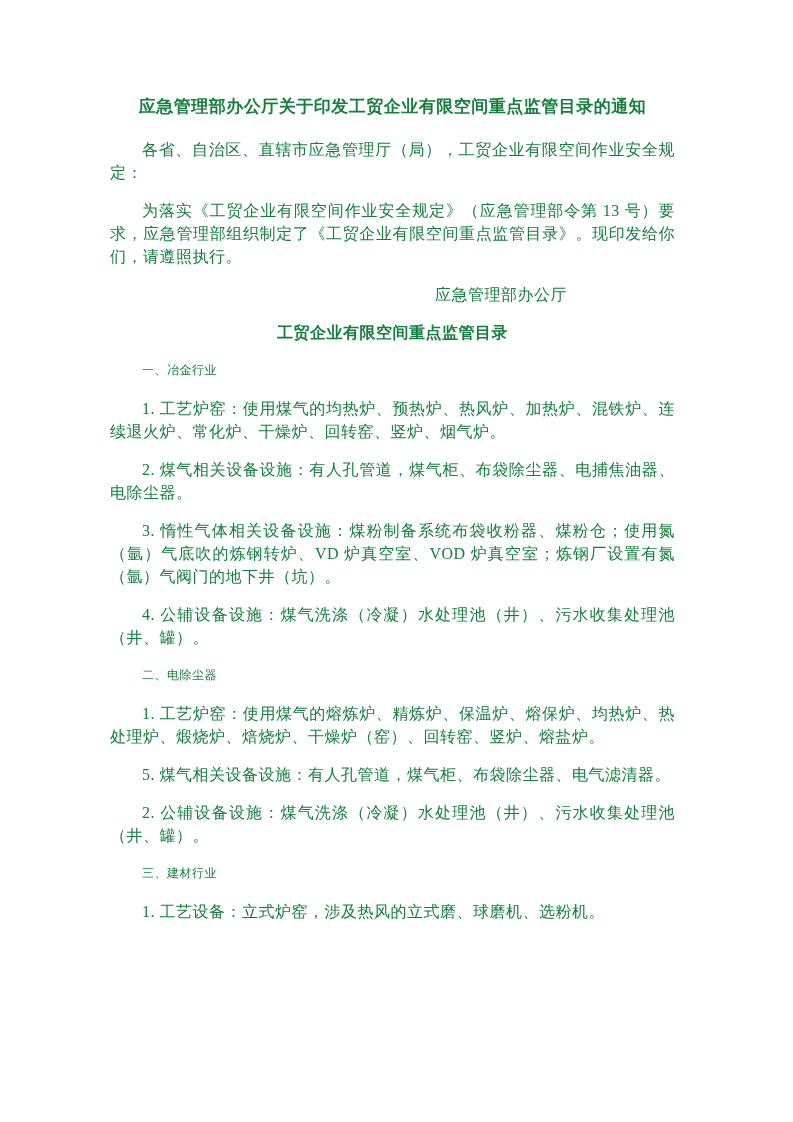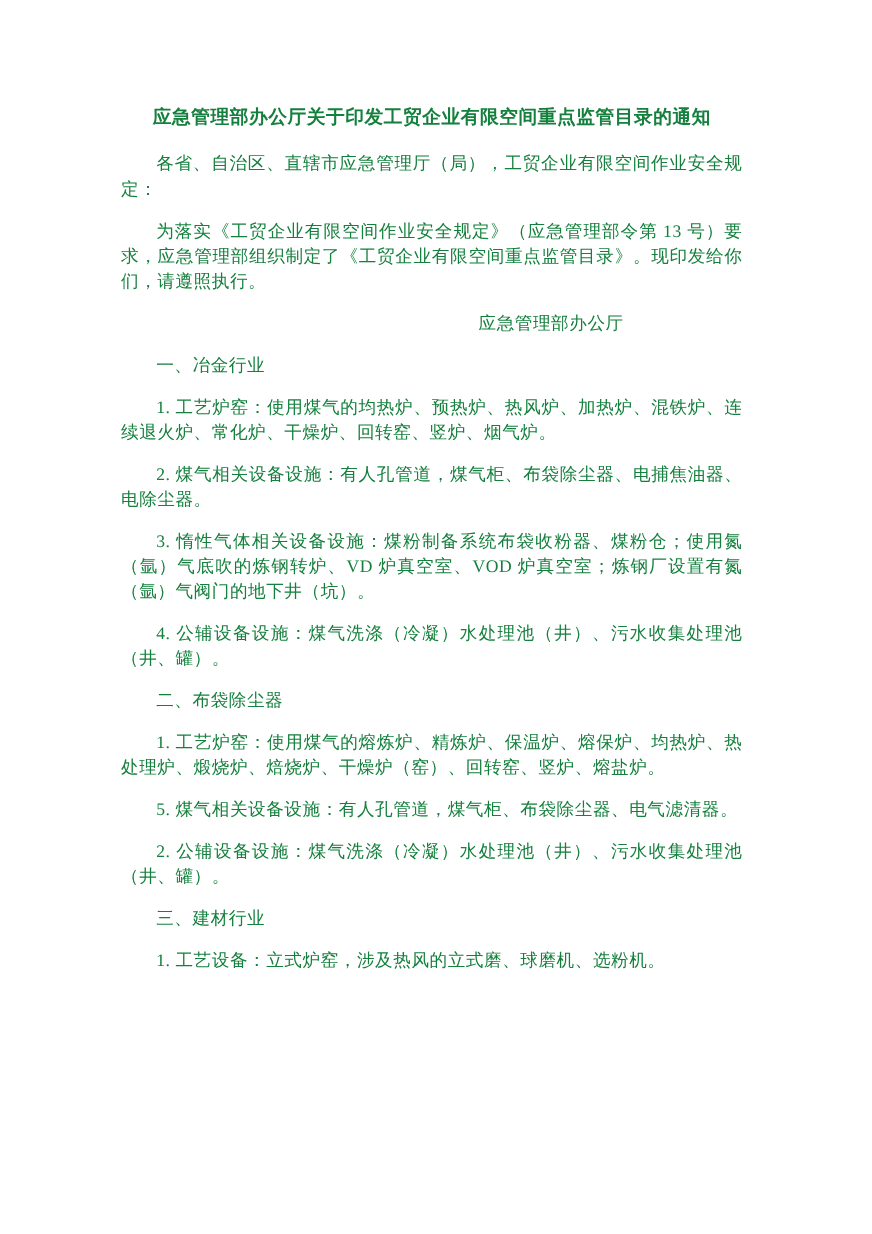--- a/index.html
+++ b/index.html
@@ -47,21 +47,21 @@
     padding-right: 108px;
   }
   .catalog-title {
     font-size: 16px;
     font-weight: bold;
     text-align: center;
     line-height: 23px;
     margin: 0 0 15px 0;
   }
   .section-heading {
-    font-size: 16px;
+    font-size: 12px;
     font-weight: normal;
     line-height: 23px;
     text-indent: 32px;
     margin: 0 0 15px 0;
   }
 </style>
 </head>
 <body>
 
 <div class="page">
@@ -69,29 +69,30 @@
   <h1 class="doc-title">应急管理部办公厅关于印发工贸企业有限空间重点监管目录的通知</h1>
 
 
   <p class="para">各省、自治区、直辖市应急管理厅（局），工贸企业有限空间作业安全规定：</p>
 
   <p class="para">为落实《工贸企业有限空间作业安全规定》（应急管理部令第 13 号）要求，应急管理部组织制定了《工贸企业有限空间重点监管目录》。现印发给你们，请遵照执行。</p>
 
   <p class="sign-line">应急管理部办公厅</p>
 
 
+  <h2 class="catalog-title">工贸企业有限空间重点监管目录</h2>
 
   <h3 class="section-heading">一、冶金行业</h3>
 
   <p class="para">1. 工艺炉窑：使用煤气的均热炉、预热炉、热风炉、加热炉、混铁炉、连续退火炉、常化炉、干燥炉、回转窑、竖炉、烟气炉。</p>
   <p class="para">2. 煤气相关设备设施：有人孔管道，煤气柜、布袋除尘器、电捕焦油器、电除尘器。</p>
   <p class="para">3. 惰性气体相关设备设施：煤粉制备系统布袋收粉器、煤粉仓；使用氮（氩）气底吹的炼钢转炉、VD 炉真空室、VOD 炉真空室；炼钢厂设置有氮（氩）气阀门的地下井（坑）。</p>
   <p class="para">4. 公辅设备设施：煤气洗涤（冷凝）水处理池（井）、污水收集处理池（井、罐）。</p>
 
-  <h3 class="section-heading">二、布袋除尘器</h3>
+  <h3 class="section-heading">二、电除尘器</h3>
 
   <p class="para">1. 工艺炉窑：使用煤气的熔炼炉、精炼炉、保温炉、熔保炉、均热炉、热处理炉、煅烧炉、焙烧炉、干燥炉（窑）、回转窑、竖炉、熔盐炉。</p>
   <p class="para">5. 煤气相关设备设施：有人孔管道，煤气柜、布袋除尘器、电气滤清器。</p>
   <p class="para">2. 公辅设备设施：煤气洗涤（冷凝）水处理池（井）、污水收集处理池（井、罐）。</p>
 
   <h3 class="section-heading">三、建材行业</h3>
 
   <p class="para">1. 工艺设备：立式炉窑，涉及热风的立式磨、球磨机、选粉机。</p>
 
 </div>

